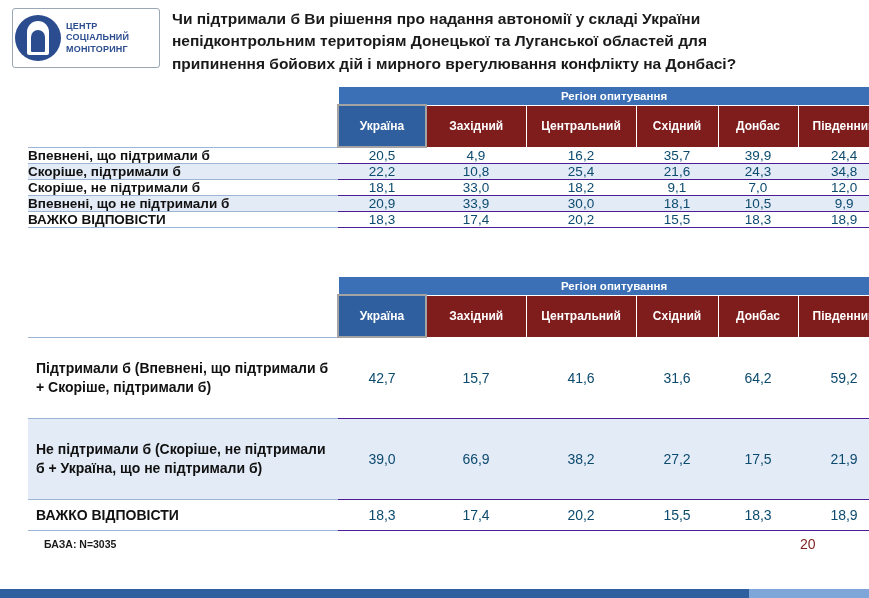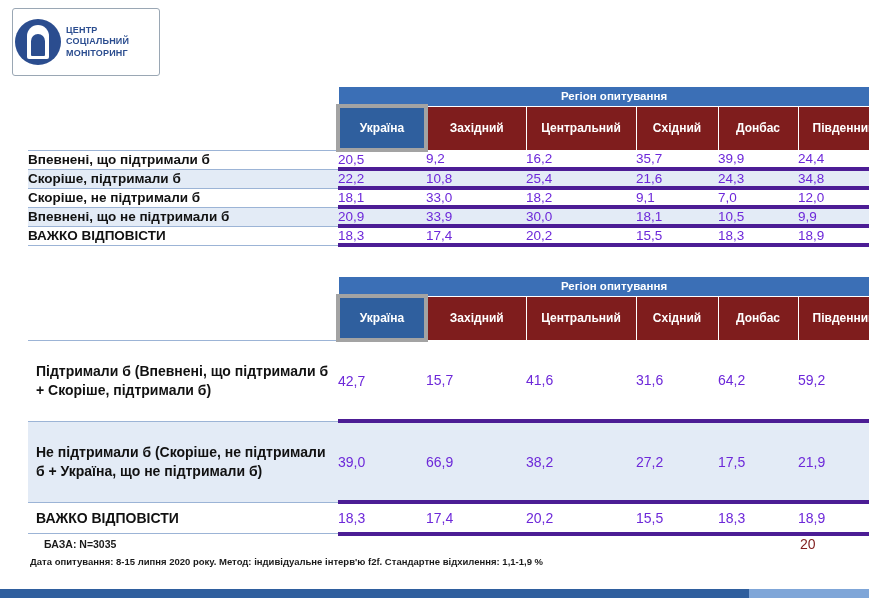--- a/index.html
+++ b/index.html
@@ -18,21 +18,21 @@
     position: relative;
     width: 869px;
     height: 598px;
   }
   
   .logo {
     position: absolute;
     left: 12px;
     top: 8px;
     width: 148px;
-    height: 68px;
+    height: 60px;
     border: 1px solid #9aa7b4;
     border-radius: 3px;
     background: #ffffff;
     display: flex;
     align-items: center;
     box-sizing: border-box;
   }
   .logo-mark {
     width: 46px;
     height: 46px;
@@ -116,21 +116,21 @@
     background: #ffffff;
     border: none;
   }
   .hdr-ukr {
     background: #2f5f9e;
     color: #ffffff;
     font-size: 12px;
     font-weight: bold;
     text-align: center;
     height: 40px;
-    border: 4px solid #a3a3a3;
+    border: 2px solid #a3a3a3;
     vertical-align: middle;
   }
   .hdr-reg {
     background: #7f1d1d;
     color: #ffffff;
     font-size: 12px;
     font-weight: bold;
     text-align: center;
     height: 40px;
     border: 1px solid #ffffff;
@@ -143,22 +143,23 @@
   .rlabel {
     font-size: 13.5px;
     font-weight: bold;
     color: #111111;
     padding: 3px 4px 3px 8px;
     border-bottom: 1px solid #9cb4d6;
     vertical-align: middle;
   }
   .rval {
     font-size: 13.5px;
-    color: #6d28d9;
-    border-bottom: 4px solid #4c1d95;
+    color: #0c4a6e;
+    text-align: center;
+    border-bottom: 1px solid #4c1d95;
     vertical-align: middle;
     padding: 3px 0;
   }
   .row-a .rlabel, .row-a .rval { background: #ffffff; margin-top: 13px; }
   .row-b .rlabel, .row-b .rval { background: #e3ebf6; }
 
   .t2 .rlabel { font-size: 14px; line-height: 1.35; padding: 6px 6px 6px 8px; }
   .t2 .rval { font-size: 14px; }
   .t2 .tall .rlabel, .t2 .tall .rval { height: 68px; }
 
@@ -214,20 +215,21 @@
     <div class="logo-mark">
         <div class="inner"></div>
       </div>
     <div class="logo-text">
       <div>ЦЕНТР</div>
       <div>СОЦІАЛЬНИЙ</div>
       <div>МОНІТОРИНГ</div>
     </div>
   </div>
 
+  <div class="title">Чи підтримали б Ви рішення про надання автономії у складі України непідконтрольним територіям Донецької та Луганської областей для припинення бойових дій і мирного врегулювання конфлікту на Донбасі?</div>
 
   <table class="tbl t1">
     <colgroup>
       <col class="c0">
         <col class="c1">
         <col class="c2">
         <col class="c3">
         <col class="c4">
         <col class="c5">
         <col class="c6">
@@ -244,21 +246,21 @@
         <th class="hdr-reg">Центральний</th>
         <th class="hdr-reg">Східний</th>
         <th class="hdr-reg">Донбас</th>
         <th class="hdr-reg">Південний</th>
       </tr>
     </thead>
     <tbody>
       <tr class="row-a sep-first">
         <td class="rlabel">Впевнені, що підтримали б</td>
         <td class="rval">20,5</td>
-        <td class="rval">9,2</td>
+        <td class="rval">4,9</td>
         <td class="rval">16,2</td>
         <td class="rval">35,7</td>
         <td class="rval">39,9</td>
         <td class="rval">24,4</td>
       </tr>
       <tr class="row-b">
         <td class="rlabel">Скоріше, підтримали б</td>
         <td class="rval">22,2</td>
         <td class="rval">10,8</td>
         <td class="rval">25,4</td>
@@ -346,20 +348,19 @@
         <td class="rval">17,4</td>
         <td class="rval">20,2</td>
         <td class="rval">15,5</td>
         <td class="rval">18,3</td>
         <td class="rval">18,9</td>
       </tr>
     </tbody>
   </table>
 
   <div class="footer-base">БАЗА: N=3035</div>
-  <div class="footer-note">Дата опитування: 8-15 липня  2020 року. Метод: індивідуальне інтерв'ю f2f. Стандартне відхилення: 1,1-1,9 %</div>
   <div class="page-num">20</div>
 
   <div class="bottom-bar">
     <div class="accent"></div>
   </div>
 
 </div>
 
 </body></html>

